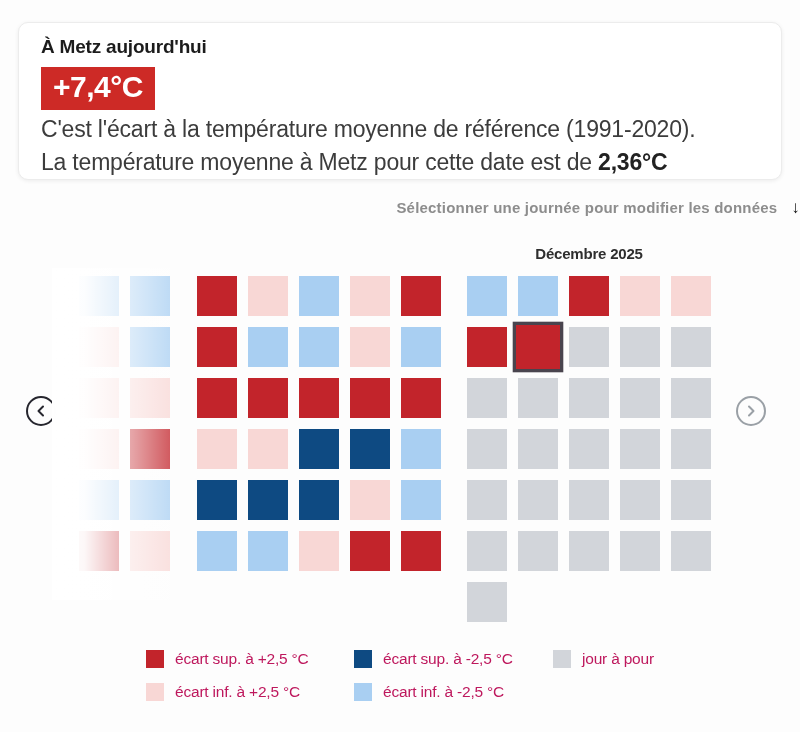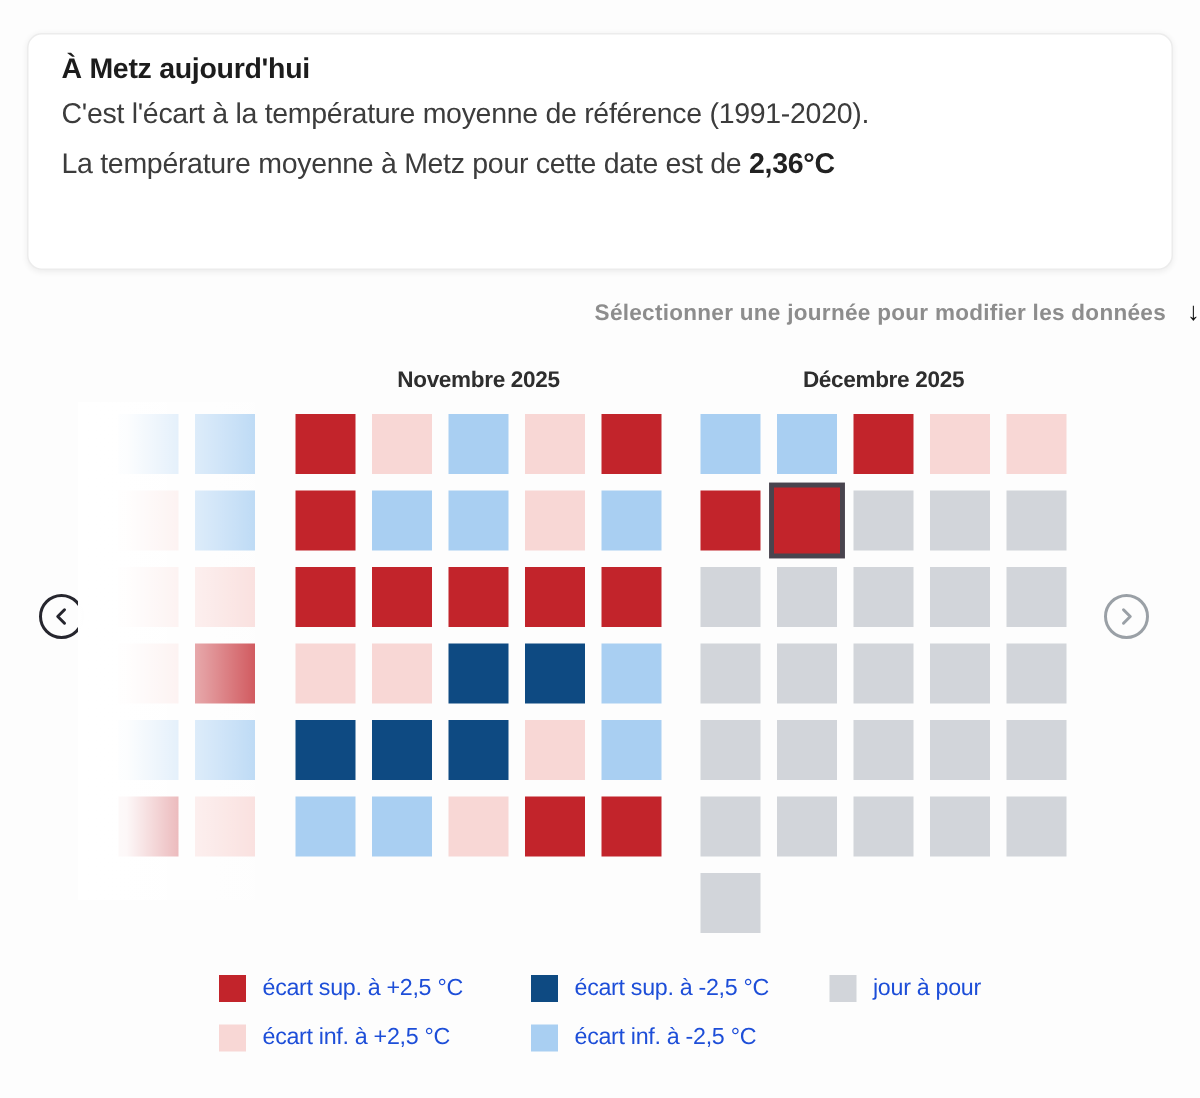--- a/index.html
+++ b/index.html
@@ -7,21 +7,21 @@
   body { font-family:"Liberation Sans", sans-serif; }
   .page { position:relative; width:800px; height:732px; background:#fdfdfd; overflow:hidden; }
 
   
   .card { position:absolute; left:18px; top:22px; width:764px; height:158px;
           background:#fff; border:1px solid #ececec; border-radius:10px;
           box-shadow:0 1px 4px rgba(0,0,0,.07); padding:13px 22px; }
   .card-title { font-size:19px; font-weight:700; color:#1c1c1c; letter-spacing:-.2px; }
   .badge { display:inline-block; margin-top:9px; padding:3px 12px 6px;
            color:#fff; font-size:30px; font-weight:700; letter-spacing:-.5px; }
-  .card-line { margin-top:5px; font-size:19px; color:#3c3c3c; letter-spacing:-.2px; line-height:28px; }
+  .card-line { margin-top:5px; font-size:23px; color:#3c3c3c; letter-spacing:-.2px; line-height:28px; }
   .card-line strong { color:#222; }
 
   
   .hint { position:absolute; left:0; top:198px; width:100%; text-align:right;
           font-size:15px; font-weight:700; color:#8d8d8d; letter-spacing:.2px; }
   .hint .arrow { display:inline-block; margin-left:14px; color:#111; font-size:17px; font-weight:400; }
 
   
   .month-label { position:absolute; top:245px; width:244px; text-align:center;
                  font-size:15px; font-weight:700; color:#2e2e2e; letter-spacing:-.2px; }
@@ -47,36 +47,36 @@
   .nav.left  { left:26px;  border:2px solid #26262e; color:#26262e; }
   .nav.right { left:736px; border:2px solid #9aa0a6; color:#9aa0a6; }
   .nav svg { display:block; }
 
   
   .legend { position:absolute; left:146px; top:650px; display:flex; gap:27px; }
   .legend-col { display:flex; flex-direction:column; gap:15px; }
   .legend-col.c1 { width:181px; } .legend-col.c2 { width:172px; }
   .legend-item { display:flex; align-items:center; }
   .legend-swatch { width:18px; height:18px; margin-right:11px; flex:none; }
-  .legend-label { font-size:15.5px; font-weight:500; color:#1d4ed8; letter-spacing:-.2px; white-space:nowrap; }
+  .legend-label { font-size:15.5px; font-weight:500; color:#be185d; letter-spacing:-.2px; white-space:nowrap; }
 </style>
 </head>
 <body>
 
 <div class="page">
 
   <div class="card">
     <div class="card-title">À Metz aujourd'hui</div>
+    <div><span class="badge" style="background: rgb(205, 42, 38); color: rgb(255, 255, 255);">+7,4°C</span></div>
     <p class="card-line">C'est l'écart à la température moyenne de référence (1991-2020).</p>
     <p class="card-line"><span>La température moyenne à Metz pour cette date est de </span><strong>2,36°C</strong></p>
   </div>
 
   <div class="hint"><span>Sélectionner une journée pour modifier les données</span><span class="arrow">↓</span></div>
 
-  <div class="month-label nov">Novembre 2025</div>
   <div class="month-label dec">Décembre 2025</div>
 
   <div class="grid oct" id="grid-0" style="grid-template-columns: repeat(2, 40px);">
       <div class="cell" style="background: rgb(169, 207, 242);"></div>
       <div class="cell" style="background: rgb(169, 207, 242);"></div>
       <div class="cell" style="background: rgb(248, 215, 213);"></div>
       <div class="cell" style="background: rgb(169, 207, 242);"></div>
       <div class="cell" style="background: rgb(248, 215, 213);"></div>
       <div class="cell" style="background: rgb(248, 215, 213);"></div>
       <div class="cell" style="background: rgb(248, 215, 213);"></div>

